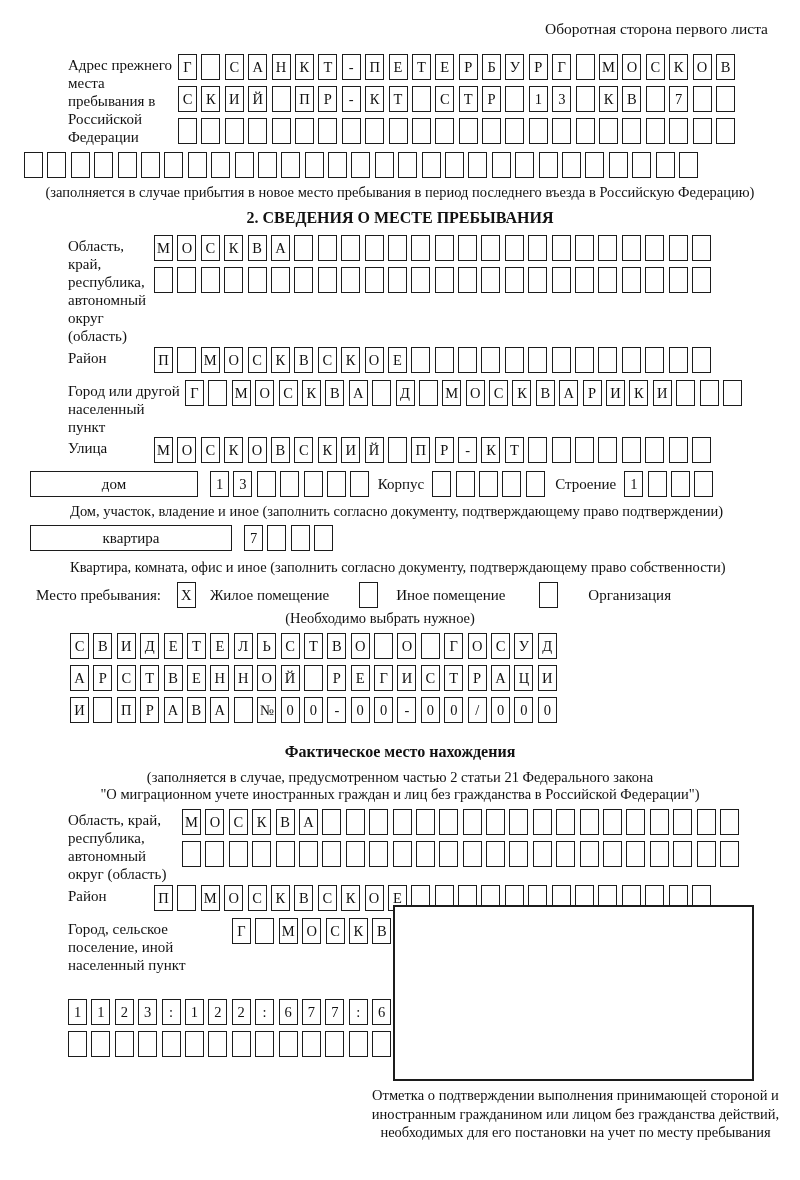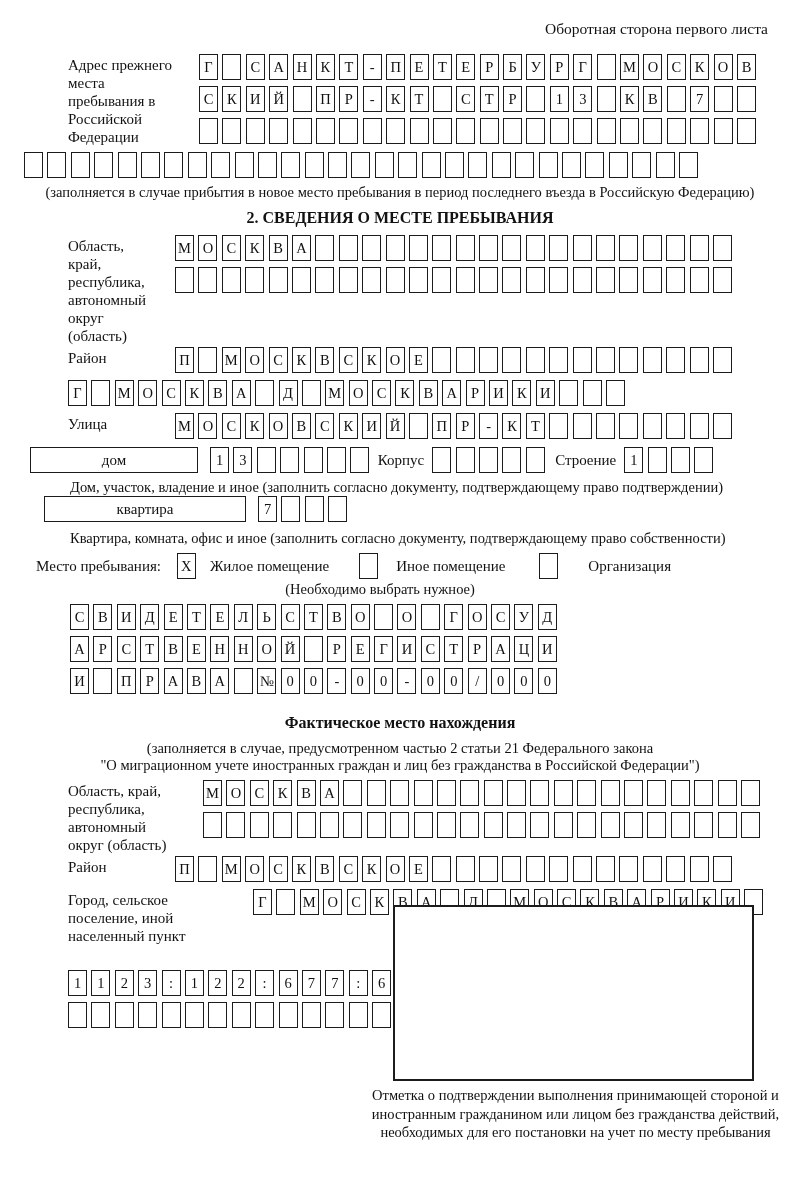--- a/index.html
+++ b/index.html
@@ -2,21 +2,21 @@
 <html><head>
 <meta charset="utf-8">
 <style>
   html,body{margin:0;padding:0;background:#fff;}
   body{
     width:800px;height:1180px;
     font-family:"Liberation Serif","DejaVu Serif",serif;
     color:#111;font-size:15px;position:relative;overflow:hidden;
   }
   .hdr{ text-align:right; padding:20px 32px 0 0; font-size:15.5px;}
-  .frow{ display:flex; align-items:flex-start;gap:21px; }
+  .frow{ display:flex; align-items:flex-start; }
   .flabel{ flex:0 0 auto; line-height:18px; padding-top:2px;}
   .boxcol{ flex:0 0 auto; }
   .cellrow{ white-space:nowrap; margin-bottom:1px; height:31px;}
   .cell{
     display:inline-block; box-sizing:content-box;
     width:17px; height:24px; border:1.6px solid #1c1c1c;
     margin-right:4.4px; text-align:center; vertical-align:top;
     font-size:14.5px; line-height:24px;
   }
   .widebox{
@@ -61,34 +61,35 @@
     <div class="cellrow"><span class="cell"></span><span class="cell"></span><span class="cell"></span><span class="cell"></span><span class="cell"></span><span class="cell"></span><span class="cell"></span><span class="cell"></span><span class="cell"></span><span class="cell"></span><span class="cell"></span><span class="cell"></span><span class="cell"></span><span class="cell"></span><span class="cell"></span><span class="cell"></span><span class="cell"></span><span class="cell"></span><span class="cell"></span><span class="cell"></span><span class="cell"></span><span class="cell"></span><span class="cell"></span><span class="cell"></span></div>
   </div>
 </div>
 
 <div class="frow" style="padding-left:68px; margin-top:2px;">
   <div class="flabel" style="width:82px; margin-right:4px;">Район</div>
   <div class="cellrow"><span class="cell">П</span><span class="cell"></span><span class="cell">М</span><span class="cell">О</span><span class="cell">С</span><span class="cell">К</span><span class="cell">В</span><span class="cell">С</span><span class="cell">К</span><span class="cell">О</span><span class="cell">Е</span><span class="cell"></span><span class="cell"></span><span class="cell"></span><span class="cell"></span><span class="cell"></span><span class="cell"></span><span class="cell"></span><span class="cell"></span><span class="cell"></span><span class="cell"></span><span class="cell"></span><span class="cell"></span><span class="cell"></span></div>
 </div>
 
 <div class="frow" style="padding-left:68px; margin-top:1px;">
+  <div class="flabel" style="width:113px; margin-right:4px;">Город или другой населенный пункт</div>
   <div class="cellrow"><span class="cell">Г</span><span class="cell"></span><span class="cell">М</span><span class="cell">О</span><span class="cell">С</span><span class="cell">К</span><span class="cell">В</span><span class="cell">А</span><span class="cell"></span><span class="cell">Д</span><span class="cell"></span><span class="cell">М</span><span class="cell">О</span><span class="cell">С</span><span class="cell">К</span><span class="cell">В</span><span class="cell">А</span><span class="cell">Р</span><span class="cell">И</span><span class="cell">К</span><span class="cell">И</span><span class="cell"></span><span class="cell"></span><span class="cell"></span></div>
 </div>
 
 <div class="frow" style="padding-left:68px; margin-top:1px;">
   <div class="flabel" style="width:82px; margin-right:4px;">Улица</div>
   <div class="cellrow"><span class="cell">М</span><span class="cell">О</span><span class="cell">С</span><span class="cell">К</span><span class="cell">О</span><span class="cell">В</span><span class="cell">С</span><span class="cell">К</span><span class="cell">И</span><span class="cell">Й</span><span class="cell"></span><span class="cell">П</span><span class="cell">Р</span><span class="cell">-</span><span class="cell">К</span><span class="cell">Т</span><span class="cell"></span><span class="cell"></span><span class="cell"></span><span class="cell"></span><span class="cell"></span><span class="cell"></span><span class="cell"></span><span class="cell"></span></div>
 </div>
 
 <div style="padding-left:30px; margin-top:2px; white-space:nowrap;">
   <span class="widebox" style="width:166px; margin-right:12px;">дом</span><span class="cellrow" style="display:inline-block;"><span class="cell">1</span><span class="cell">3</span><span class="cell"></span><span class="cell"></span><span class="cell"></span><span class="cell"></span><span class="cell"></span></span><span class="inline-lbl" style="margin:0 8px 0 4px;">Корпус</span><span class="cellrow" style="display:inline-block;"><span class="cell"></span><span class="cell"></span><span class="cell"></span><span class="cell"></span><span class="cell"></span></span><span class="inline-lbl" style="margin:0 8px 0 6px;">Строение</span><span class="cellrow" style="display:inline-block;"><span class="cell">1</span><span class="cell"></span><span class="cell"></span><span class="cell"></span></span>
 </div>
 <div style="padding-left:70px; font-size:14.5px; line-height:17px;">Дом, участок, владение и иное (заполнить согласно документу, подтверждающему право подтверждении)</div>
 
-<div style="padding-left:44px; white-space:nowrap;">
+<div style="padding-left:30px; margin-top:5px; white-space:nowrap;">
   <span class="widebox" style="width:200px; margin-right:12px;">квартира</span><span class="cellrow" style="display:inline-block;"><span class="cell">7</span><span class="cell"></span><span class="cell"></span><span class="cell"></span></span>
 </div>
 <div style="padding-left:70px; font-size:14.5px; line-height:17px; margin-top:2px;">Квартира, комната, офис и иное (заполнить согласно документу, подтверждающему право собственности)</div>
 
 <div style="padding-left:36px; margin-top:6px; white-space:nowrap;">
   <span class="inline-lbl">Место пребывания:</span>
   <span class="cell" style="margin-left:12px;">X</span>
   <span class="inline-lbl" style="margin-left:6px;">Жилое помещение</span>
   <span class="cell" style="margin-left:26px;"></span>
   <span class="inline-lbl" style="margin-left:10px;">Иное помещение</span>

